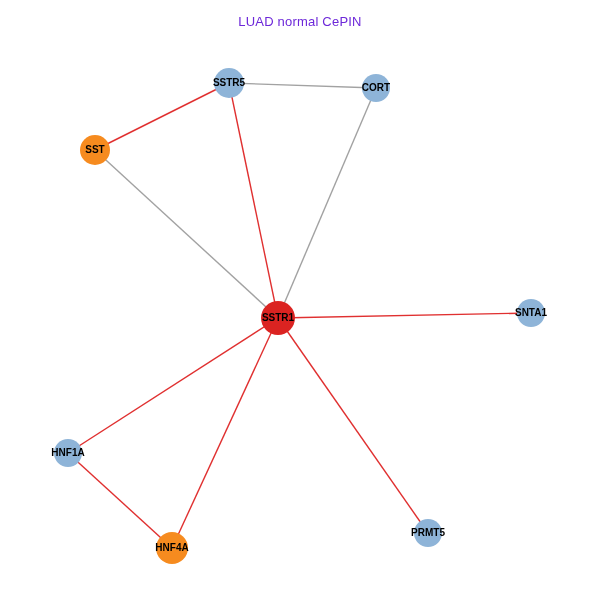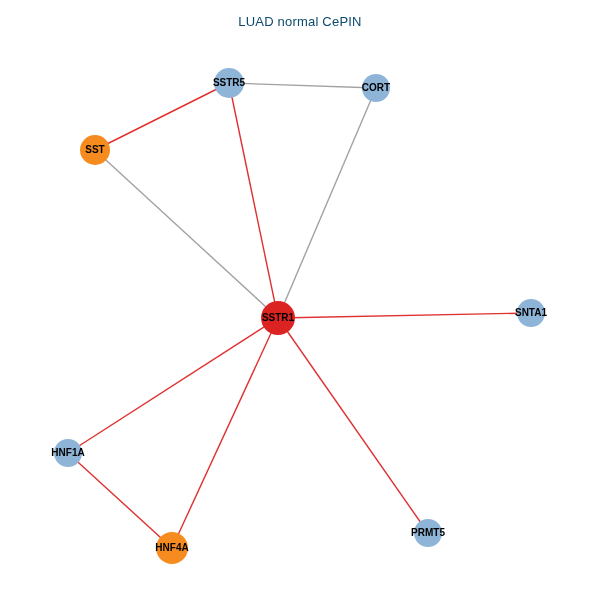--- a/index.html
+++ b/index.html
@@ -38,21 +38,21 @@
     font-weight: bold;
     fill: #000000;
     text-anchor: middle;
     pointer-events: none;
   }
 </style>
 </head>
 <body>
 
 <div class="stage">
-  <div class="plot-title" style="color: #0c4a6e;">LUAD normal CePIN</div>
+  <div class="plot-title" style="color: #6d28d9;">LUAD normal CePIN</div>
   <svg class="network" width="600" height="600" viewBox="0 0 600 600">
     <g id="edge-layer">
         <line x1="95" y1="150" x2="229" y2="83" stroke="#E03030" stroke-width="1.4"></line>
         <line x1="229" y1="83" x2="376" y2="88" stroke="#A2A2A2" stroke-width="1.4"></line>
         <line x1="229" y1="83" x2="278" y2="318" stroke="#E03030" stroke-width="1.4"></line>
         <line x1="95" y1="150" x2="278" y2="318" stroke="#A2A2A2" stroke-width="1.4"></line>
         <line x1="376" y1="88" x2="278" y2="318" stroke="#A2A2A2" stroke-width="1.4"></line>
         <line x1="278" y1="318" x2="531" y2="313" stroke="#E03030" stroke-width="1.4"></line>
         <line x1="278" y1="318" x2="68" y2="453" stroke="#E03030" stroke-width="1.4"></line>
         <line x1="278" y1="318" x2="172" y2="548" stroke="#E03030" stroke-width="1.4"></line>

